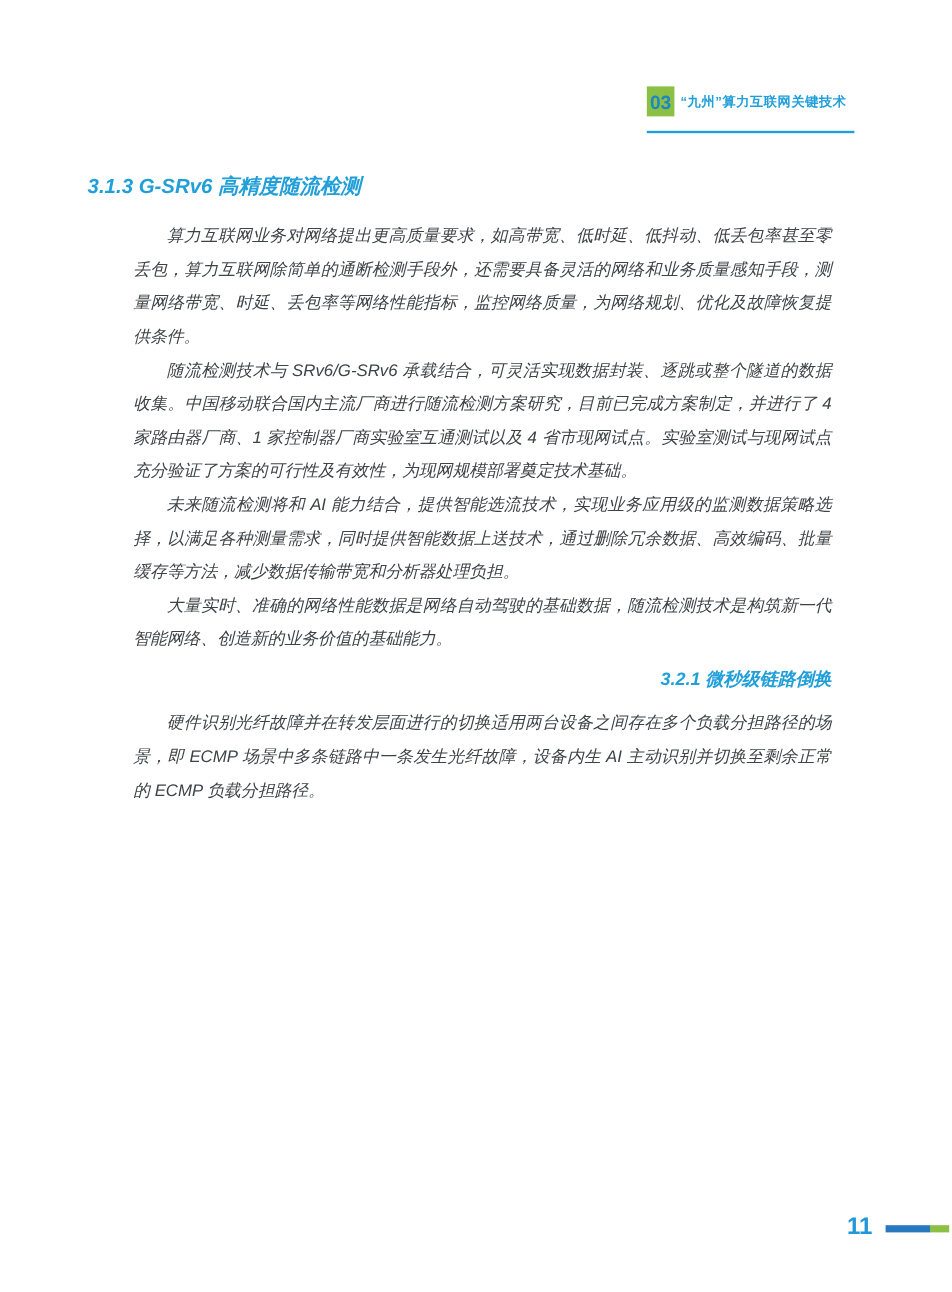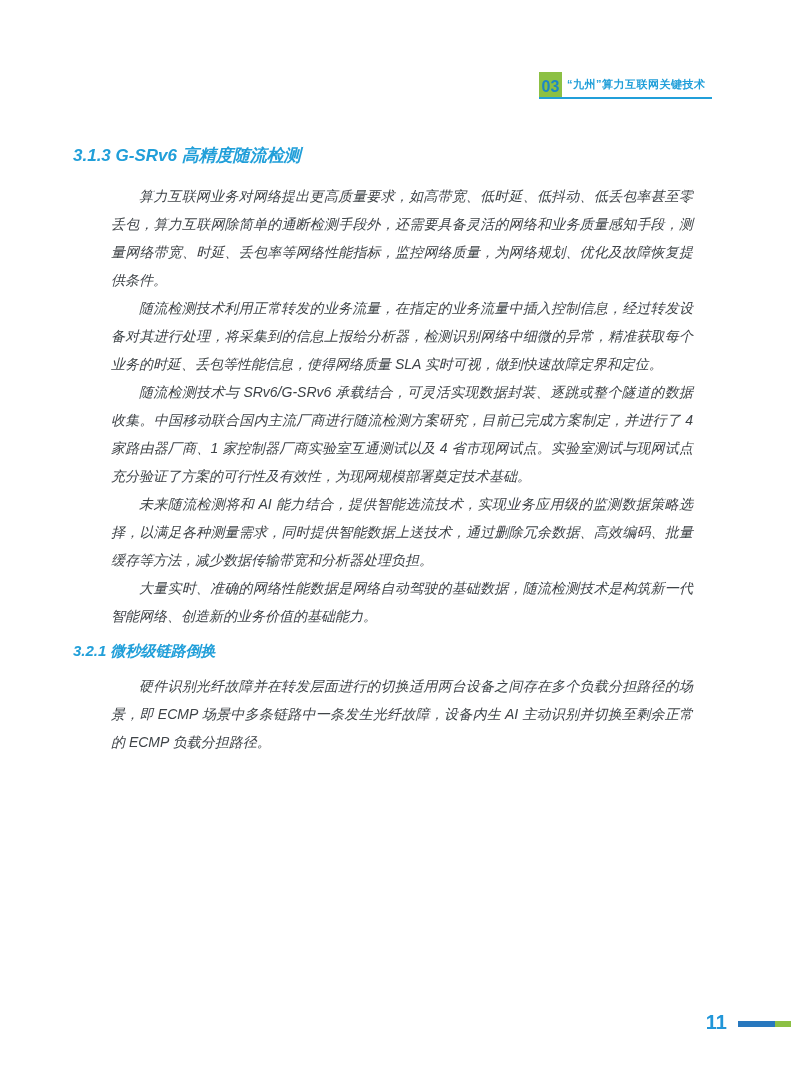--- a/index.html
+++ b/index.html
@@ -16,21 +16,21 @@
     background: #ffffff;
   }
 
   
   .chapter-header {
     position: absolute;
     top: 72px;
     left: 539px;
     width: 173px;
     border-bottom: 2px solid #219FD9;
-    padding-bottom: 0;
+    padding-bottom: 12px;
     display: flex;
     align-items: center;
     gap: 5px;
   }
   .chapter-badge {
     width: 23px;
     height: 25px;
     background: #8CC044;
     color: #1C86C6;
     font-weight: bold;
@@ -93,20 +93,21 @@
     font-weight: bold;
     font-size: 20px;
   }
   .h-321 {
     color: #219FD9;
     font-weight: bold;
     font-size: 15px;
     margin-top: 12px;
     margin-bottom: 12px;
     line-height: 18px;
+    text-align: right;
   }
 
   
   .page-number {
     position: absolute;
     top: 1013px;
     right: 66px;
     color: #2196D8;
     font-weight: bold;
     font-size: 20px;
@@ -131,21 +132,20 @@
     <div class="chapter-badge">03</div>
     <div class="chapter-title">“九州”算力互联网关键技术</div>
   </div>
 
   <div class="content">
 
     <div class="h-313">3.1.3 G-SRv6 高精度随流检测</div>
 
     <p class="body">算力互联网业务对网络提出更高质量要求，如高带宽、低时延、低抖动、低丢包率甚至零丢包，算力互联网除简单的通断检测手段外，还需要具备灵活的网络和业务质量感知手段，测量网络带宽、时延、丢包率等网络性能指标，监控网络质量，为网络规划、优化及故障恢复提供条件。</p>
 
-    <p class="body">随流检测技术利用正常转发的业务流量，在指定的业务流量中插入控制信息，经过转发设备对其进行处理，将采集到的信息上报给分析器，检测识别网络中细微的异常，精准获取每个业务的时延、丢包等性能信息，使得网络质量 SLA 实时可视，做到快速故障定界和定位。</p>
 
     <p class="body">随流检测技术与 SRv6/G-SRv6 承载结合，可灵活实现数据封装、逐跳或整个隧道的数据收集。中国移动联合国内主流厂商进行随流检测方案研究，目前已完成方案制定，并进行了 4 家路由器厂商、1 家控制器厂商实验室互通测试以及 4 省市现网试点。实验室测试与现网试点充分验证了方案的可行性及有效性，为现网规模部署奠定技术基础。</p>
 
     <p class="body">未来随流检测将和 AI 能力结合，提供智能选流技术，实现业务应用级的监测数据策略选择，以满足各种测量需求，同时提供智能数据上送技术，通过删除冗余数据、高效编码、批量缓存等方法，减少数据传输带宽和分析器处理负担。</p>
 
     <p class="body">大量实时、准确的网络性能数据是网络自动驾驶的基础数据，随流检测技术是构筑新一代智能网络、创造新的业务价值的基础能力。</p>
 
 
     <div class="h-321">3.2.1 微秒级链路倒换</div>
 

